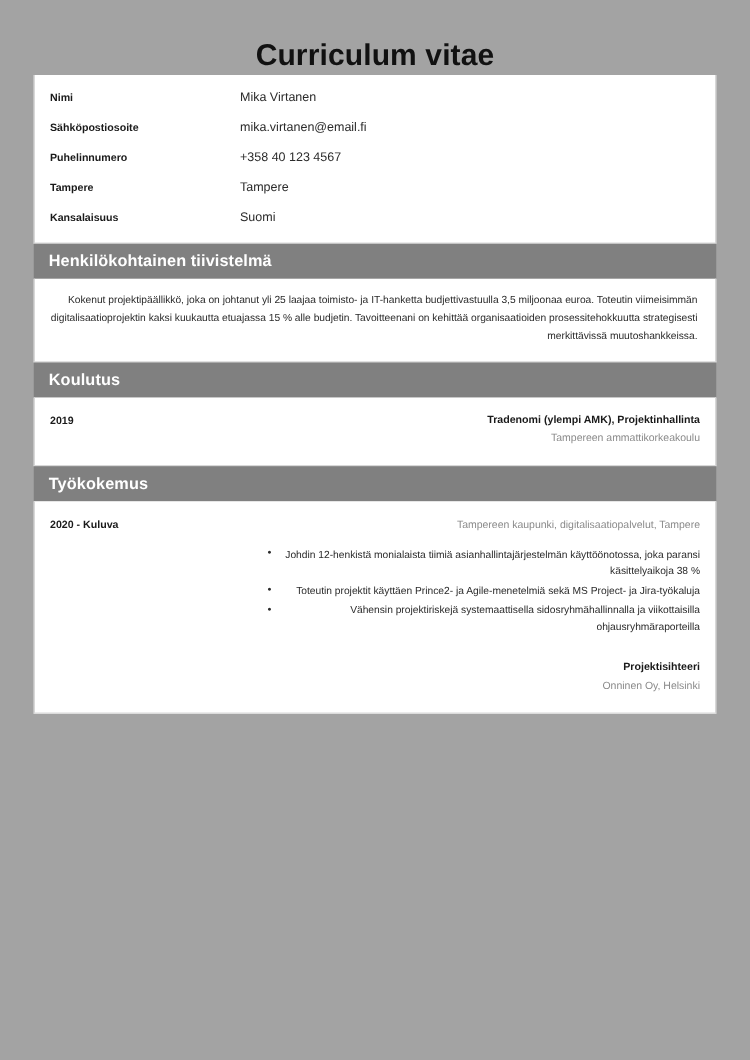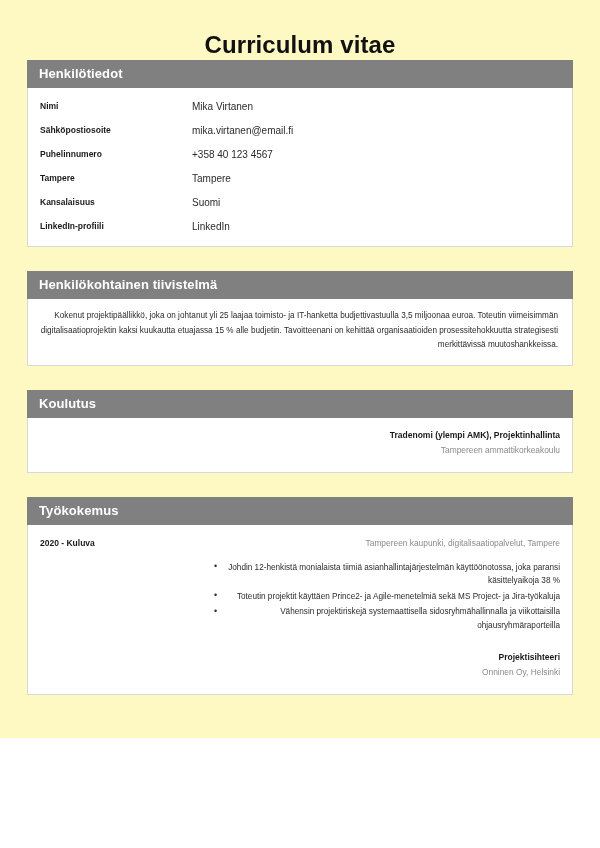--- a/index.html
+++ b/index.html
@@ -9,46 +9,45 @@
   }
   body {
     width: 600px;
     height: 848px;
     font-family: "Liberation Sans", sans-serif;
     color: #222222;
     -webkit-font-smoothing: antialiased;
   }
   .page {
     width: 600px;
-    height: 738px;
+    height: 848px;
     box-sizing: border-box;
     padding: 0;
     position: relative;
-    background: #fef9c3;
+    background: #a3a3a3;
   }
   .doc-title {
     text-align: center;
     font-size: 24px;
     font-weight: bold;
     color: #111111;
     letter-spacing: 0.1px;
     margin: 0;
     padding-top: 30px;
     padding-bottom: 0;
     line-height: 30px;
   }
   .card {
     margin: 0 27px;
     border: 1px solid #d8d8d8;
     border-top: none;
     background: #ffffff;
     box-sizing: border-box;
   }
   .section {
-    margin-top: 24px;
   }
   .section-header {
     background: #808080;
     color: #ffffff;
     font-size: 13px;
     font-weight: bold;
     line-height: 28px;
     height: 28px;
     padding: 0 12px;
     box-sizing: border-box;
@@ -158,21 +157,20 @@
   }
 </style>
 </head>
 <body>
 
 <div class="page">
 
   <h1 class="doc-title">Curriculum vitae</h1>
 
   <div>
-    <div class="section-header">Henkilötiedot</div>
     <div class="card">
       <div class="info-body">
         <table class="info-table">
           <tbody>
             <tr class="info-row">
               <td class="info-label">Nimi</td>
               <td class="info-value">Mika Virtanen</td>
             </tr>
             <tr class="info-row">
               <td class="info-label">Sähköpostiosoite</td>
@@ -183,44 +181,41 @@
               <td class="info-value">+358 40 123 4567</td>
             </tr>
             <tr class="info-row">
               <td class="info-label">Tampere</td>
               <td class="info-value">Tampere</td>
             </tr>
             <tr class="info-row">
               <td class="info-label">Kansalaisuus</td>
               <td class="info-value">Suomi</td>
             </tr>
-            <tr class="info-row">
-              <td class="info-label">LinkedIn-profiili</td>
-              <td class="info-value">LinkedIn</td>
-            </tr>
           </tbody>
         </table>
       </div>
     </div>
   </div>
 
   <div class="section">
     <div class="section-header">Henkilökohtainen tiivistelmä</div>
     <div class="card">
       <div class="summary-body">
         <p class="summary-text">Kokenut projektipäällikkö, joka on johtanut yli 25 laajaa toimisto- ja IT-hanketta budjettivastuulla 3,5 miljoonaa euroa. Toteutin viimeisimmän digitalisaatioprojektin kaksi kuukautta etuajassa 15 % alle budjetin. Tavoitteenani on kehittää organisaatioiden prosessitehokkuutta strategisesti merkittävissä muutoshankkeissa.</p>
       </div>
     </div>
   </div>
 
   <div class="section">
     <div class="section-header">Koulutus</div>
     <div class="card">
       <div class="entry-body">
         <div class="entry">
+          <div class="entry-date">2019</div>
           <div class="entry-main">
             <div class="entry-title">Tradenomi (ylempi AMK), Projektinhallinta</div>
             <div class="entry-sub">Tampereen ammattikorkeakoulu</div>
           </div>
         </div>
       </div>
     </div>
   </div>
 
   <div class="section">

